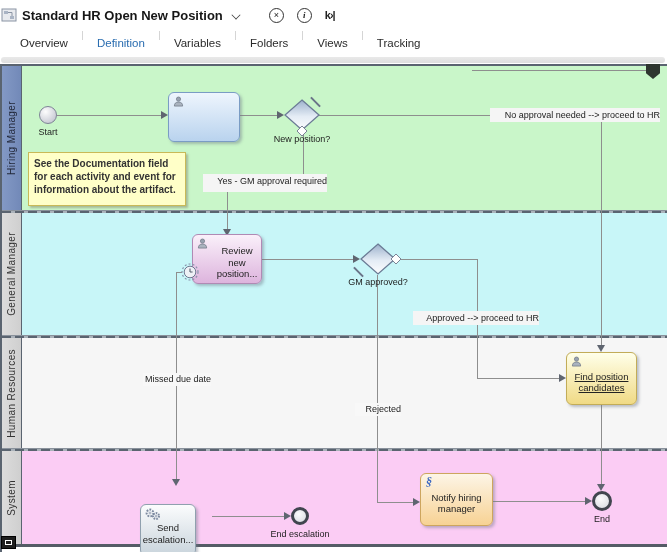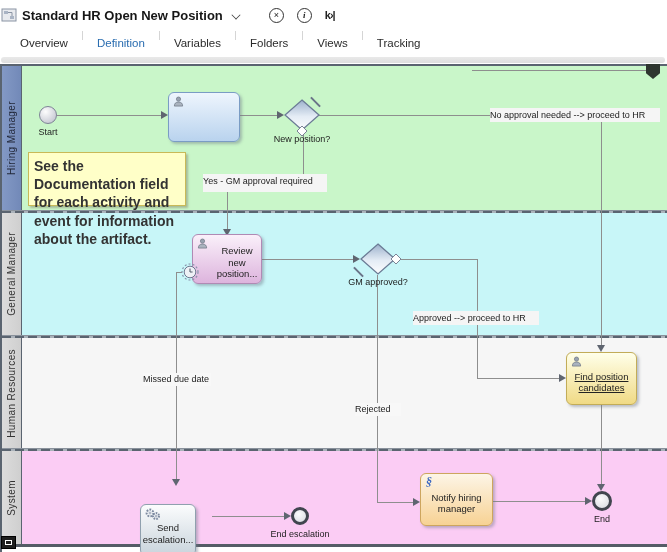--- a/index.html
+++ b/index.html
@@ -52,27 +52,27 @@
   .t-blue   { background:linear-gradient(#eef5fd,#b9d3ee); border-color:#7a9cc4; }
   .t-purple { background:linear-gradient(#faf0fa,#ddb4dd); border-color:#b08ab4;padding-left:23px; }
   .t-yellow { background:linear-gradient(#ffffe9,#f0da85); border-color:#c2ac58;text-decoration:underline; }
   .t-orange { background:linear-gradient(#fdf5e6,#f7d294); border-color:#cda55e; }
   .t-gray   { background:linear-gradient(#fbfcfd,#c9d4dc); border-color:#8fa0ae; }
   .node-ic { position:absolute; left:4px; top:3px; }
   .event { position:absolute; border-radius:50%; cursor:pointer; }
   .start-ev { width:18px; height:18px; background:radial-gradient(circle at 35% 30%,#fdfdfd,#b9bcc9); border:1px solid #7e8396; }
   .end-ev { background:radial-gradient(circle at 40% 35%,#fbfbfc,#d6d8df); border:3px solid #41454f; }
   .ev-label, .gw-label { position:absolute; font-size:9px; color:#1d1d1d; text-align:center; }
-  .flow-label { position:absolute; font-size:9px; color:#222; background:#f5f5f5; text-align:left; white-space:nowrap; cursor:pointer; }
+  .flow-label { position:absolute; font-size:9px; color:#222; background:#f5f5f5; text-align:right; white-space:nowrap; cursor:pointer; }
   .gw { position:absolute; cursor:pointer; }
   .seg { position:absolute; background:#8e8e8e; }
   .ar-r { position:absolute; width:0; height:0; border-top:4px solid transparent; border-bottom:4px solid transparent; border-left:7px solid #5f6570; }
   .ar-d { position:absolute; width:0; height:0; border-left:4px solid transparent; border-right:4px solid transparent; border-top:7px solid #5f6570; }
   .slash { position:absolute; width:13px; height:2px; background:#6a7488; transform:rotate(45deg); }
-  .note { position:absolute; background:#ffffc8; border:1px solid #c9b957; box-shadow:2px 2px 2px rgba(140,140,110,.55); font-size:14px; font-weight:bold; color:#333; line-height:1.3; padding:4px 5px; cursor:pointer; }
+  .note { position:absolute; background:#ffffc8; border:1px solid #c9b957; box-shadow:2px 2px 2px rgba(140,140,110,.55); font-size:10px; font-weight:bold; color:#333; line-height:1.3; padding:4px 5px; cursor:pointer; }
   .flag { position:absolute; background:#2e352f; clip-path:polygon(0 0,100% 0,100% 62%,50% 100%,0 62%); cursor:pointer; }
   .corner-btn { position:absolute; background:#1f1f1f; border:1px solid #000; cursor:pointer; }
   .corner-btn span { position:absolute; left:3px; top:3px; width:7px; height:5px; border:1px solid #fff; display:block; }
   .svc { font-family:"Liberation Serif", serif; font-weight:bold; font-style:italic; color:#3a67c2; font-size:12px; line-height:1; }
 </style>
 </head>
 <body>
 
 <div class="app">
 

